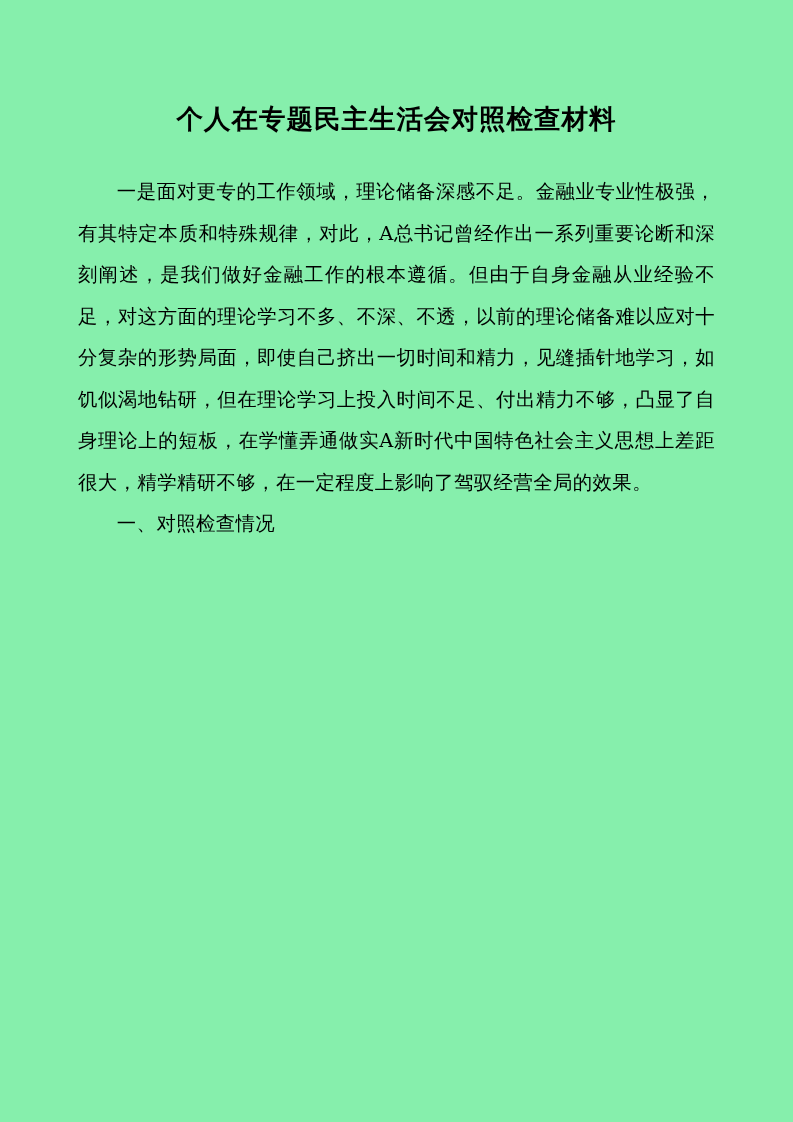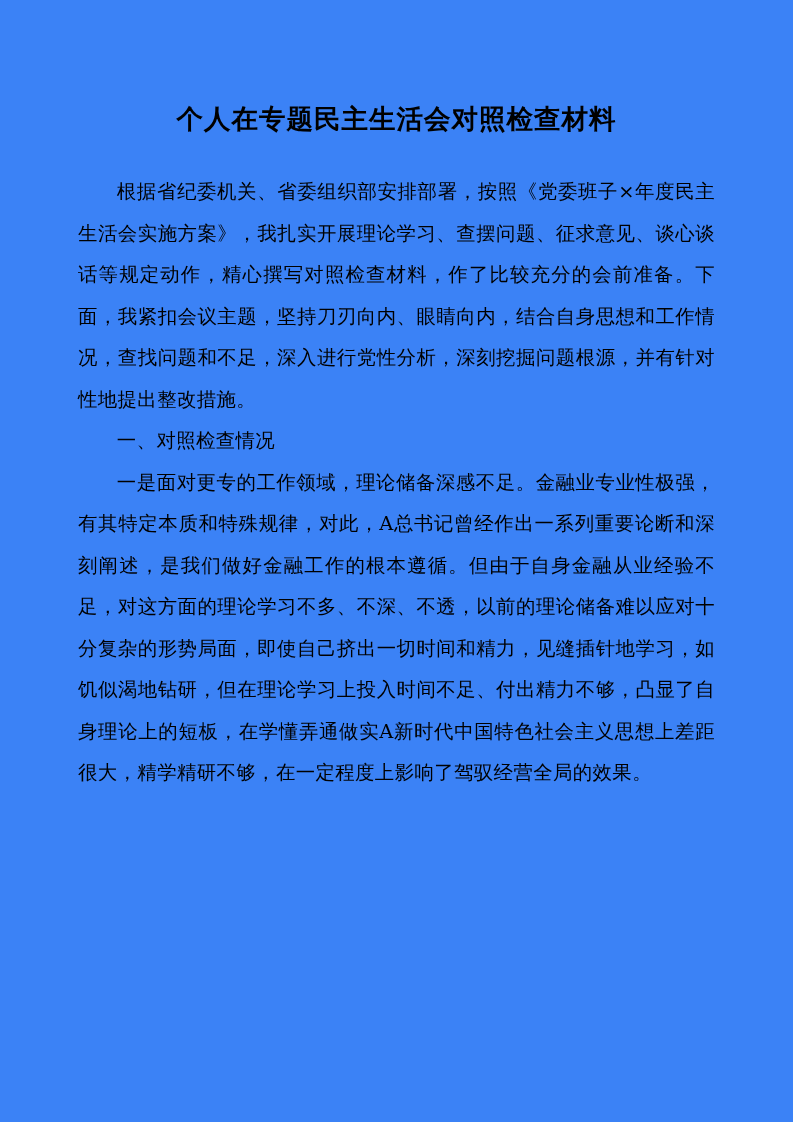--- a/index.html
+++ b/index.html
@@ -13,21 +13,21 @@
     font-family: "DejaVu Serif", "Liberation Serif", serif;
     color: #000000;
     overflow: hidden;
   }
   .page {
     position: relative;
     width: 793px;
     height: 1122px;
     box-sizing: border-box;
     padding: 100px 78px 60px 78px;
-    background: #3b82f6;
+    background: #86efac;
   }
   .doc-title {
     font-family: "DejaVu Serif", "Liberation Serif", serif;
     font-size: 26.5px;
     font-weight: bold;
     text-align: center;
     letter-spacing: 1px;
     margin: 0 0 34px 0;
     line-height: 1.4;
   }
@@ -42,16 +42,15 @@
   }
   .para + .para {
     margin-top: 0px;
   }
 </style>
 </head>
 <body>
 
 <div class="page">
   <h1 class="doc-title">个人在专题民主生活会对照检查材料</h1>
-  <p class="para">根据省纪委机关、省委组织部安排部署，按照《党委班子×年度民主生活会实施方案》，我扎实开展理论学习、查摆问题、征求意见、谈心谈话等规定动作，精心撰写对照检查材料，作了比较充分的会前准备。下面，我紧扣会议主题，坚持刀刃向内、眼睛向内，结合自身思想和工作情况，查找问题和不足，深入进行党性分析，深刻挖掘问题根源，并有针对性地提出整改措施。</p>
+  <p class="para">一是面对更专的工作领域，理论储备深感不足。金融业专业性极强，有其特定本质和特殊规律，对此，A总书记曾经作出一系列重要论断和深刻阐述，是我们做好金融工作的根本遵循。但由于自身金融从业经验不足，对这方面的理论学习不多、不深、不透，以前的理论储备难以应对十分复杂的形势局面，即使自己挤出一切时间和精力，见缝插针地学习，如饥似渴地钻研，但在理论学习上投入时间不足、付出精力不够，凸显了自身理论上的短板，在学懂弄通做实A新时代中国特色社会主义思想上差距很大，精学精研不够，在一定程度上影响了驾驭经营全局的效果。</p>
   <p class="para">一、对照检查情况</p>
-  <p class="para">一是面对更专的工作领域，理论储备深感不足。金融业专业性极强，有其特定本质和特殊规律，对此，A总书记曾经作出一系列重要论断和深刻阐述，是我们做好金融工作的根本遵循。但由于自身金融从业经验不足，对这方面的理论学习不多、不深、不透，以前的理论储备难以应对十分复杂的形势局面，即使自己挤出一切时间和精力，见缝插针地学习，如饥似渴地钻研，但在理论学习上投入时间不足、付出精力不够，凸显了自身理论上的短板，在学懂弄通做实A新时代中国特色社会主义思想上差距很大，精学精研不够，在一定程度上影响了驾驭经营全局的效果。</p>
 </div>
 
 </body></html>

